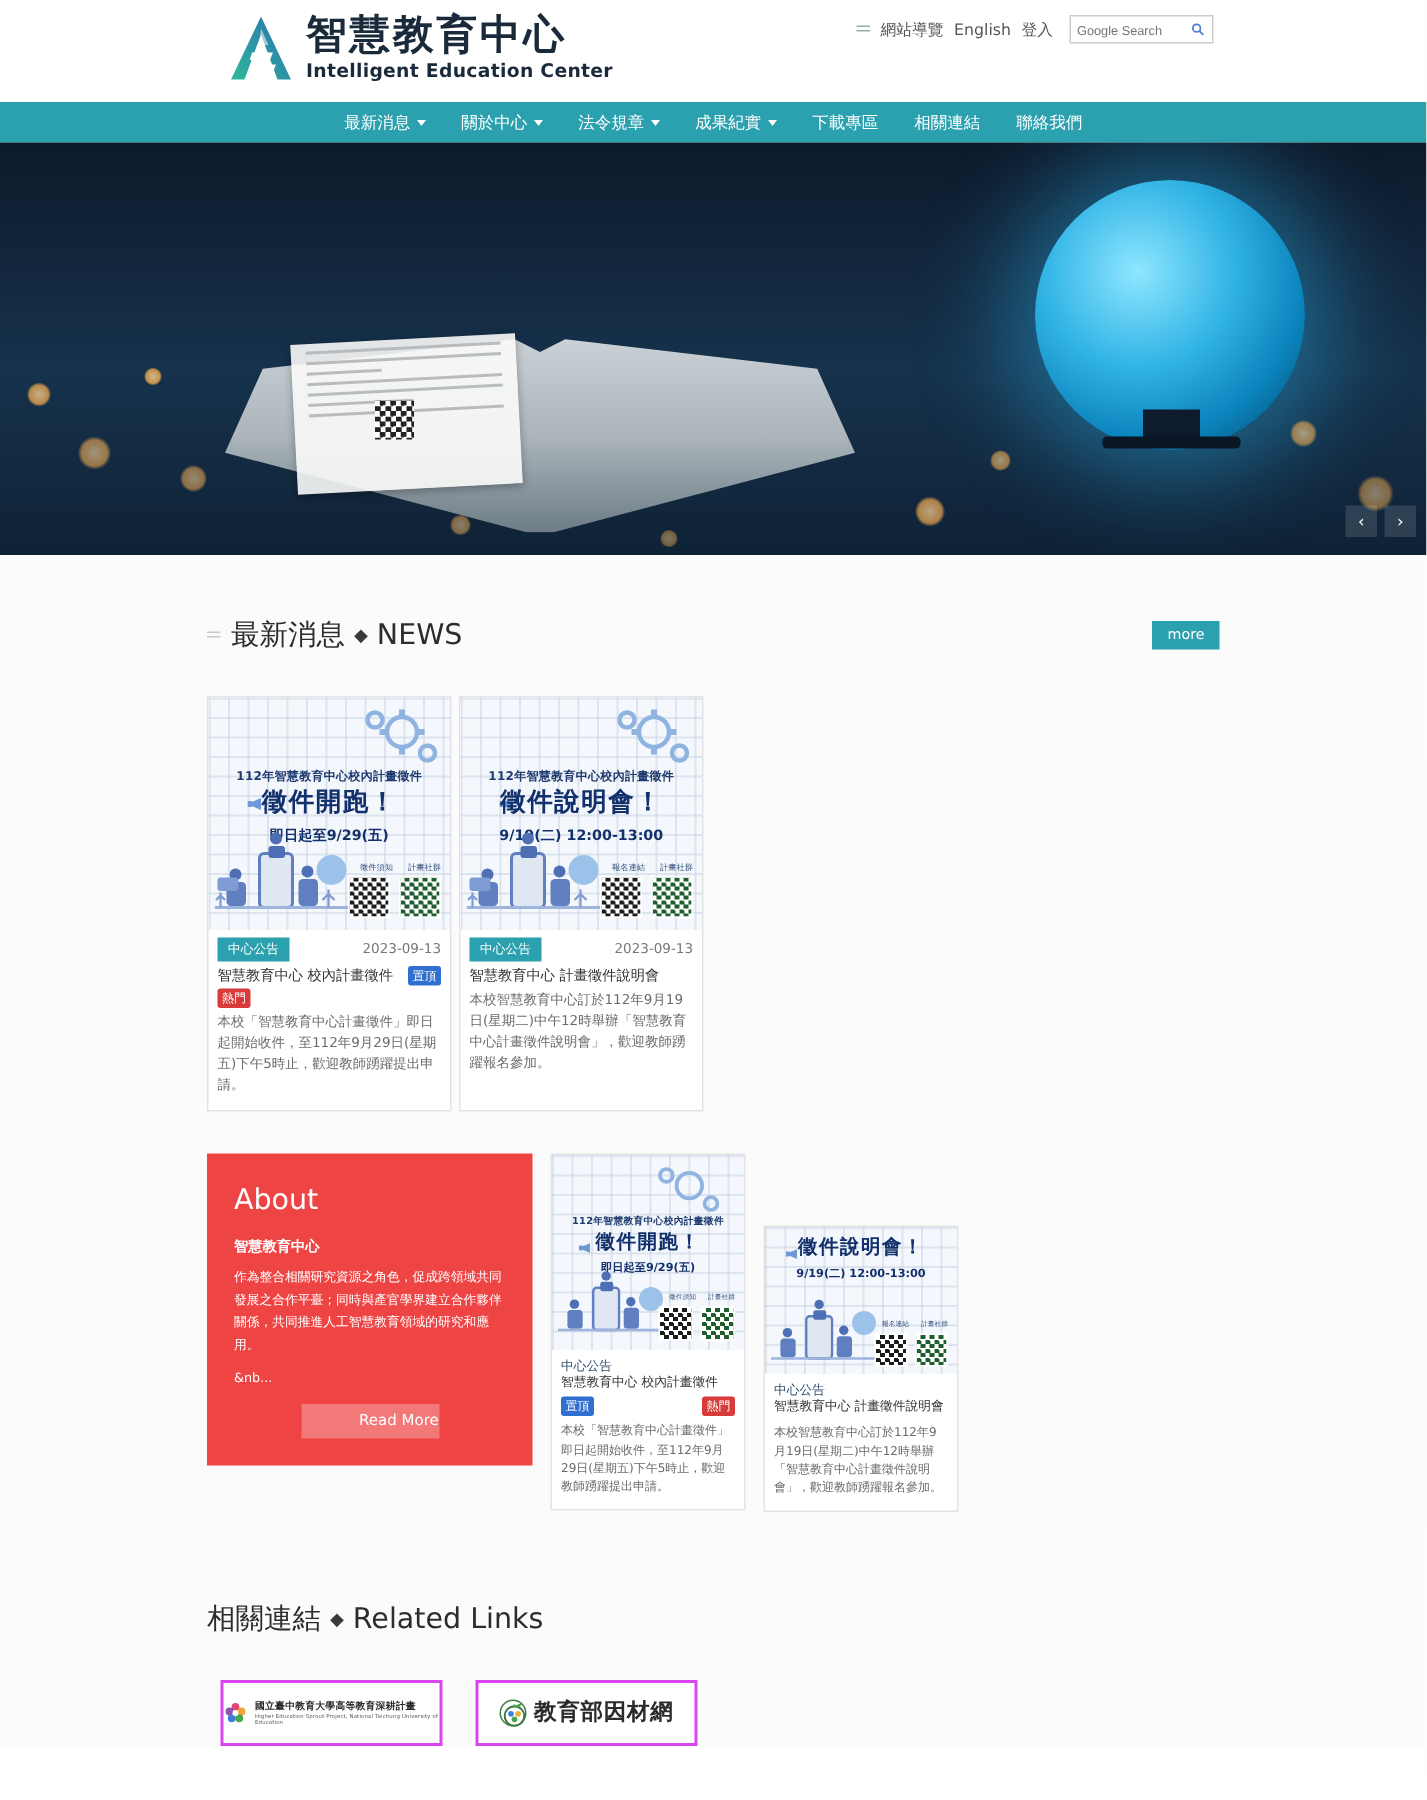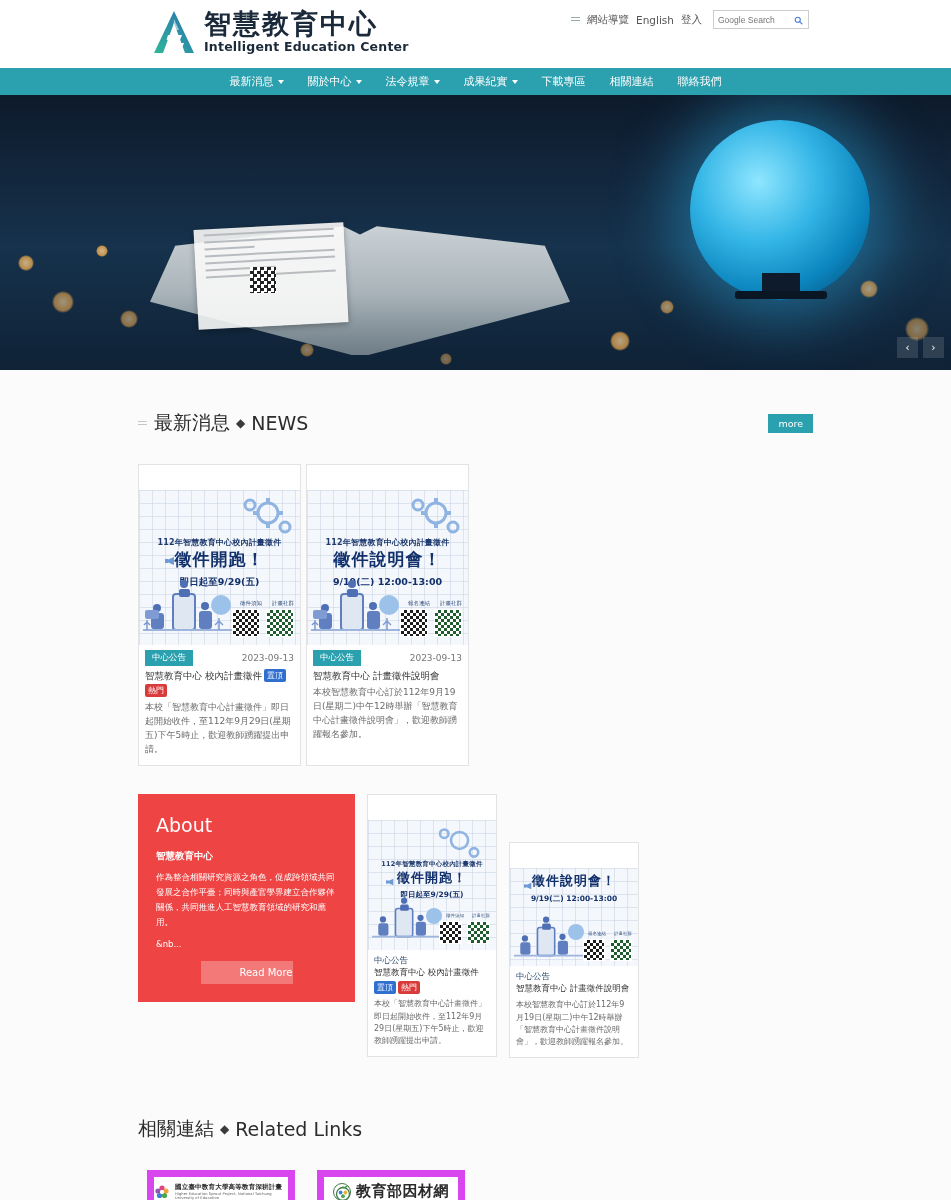--- a/index.html
+++ b/index.html
@@ -66,26 +66,26 @@
   .sec-dash::before{top:2px;} .sec-dash::after{top:5px;}
   .more-btn { background:#2ba0ae; color:#fff; font-size:9.5px; padding:4px 10px; cursor:pointer; }
 
   
   .news-row { display:flex; gap: 5px; }
   .ncard { width: 163px; background:#fff; border:1px solid #e3e3e3; }
   .ncard-img { height: 155px; position: relative; overflow:hidden;
     background:
       linear-gradient(90deg, rgba(200,212,228,.55) 1px, transparent 1px) 0 0/13px 13px,
       linear-gradient(180deg, rgba(200,212,228,.55) 1px, transparent 1px) 0 0/13px 13px,
-      #f4f7fb; margin-top: 25px; }
+      #f4f7fb; }
   .ncard-body { padding: 5px 6px 8px 6px; }
   .tagline { display:flex; align-items:center; justify-content:space-between; margin-bottom:3px; }
   .tag { background:#2ba0ae; color:#fff; font-size:8.5px; padding:2px 7px; }
   .ndate { font-size:9px; color:#777; }
-  .ntitle { font-size:9.5px; color:#333; line-height:1.4; display:flex; align-items:center; flex-wrap:wrap; gap:2px; }
+  .ntitle { font-size:9.5px; color:#333; line-height:1.4; display:flex; align-items:center; flex-wrap:wrap; gap:2px;justify-content:space-between; }
   .badge { font-size:8px; color:#fff; padding:1px 3px; border-radius:2px; }
   .badge-top { background:#2f6fd0; }
   .badge-hot { background:#d93b3b; }
   .ndesc { font-size:9px; color:#6b6b6b; line-height:1.55; margin-top:4px; }
 
   
   .poster-h { position:absolute; left:0; right:0; text-align:center; font-size:8px; color:#1e3a6e; font-weight:bold; top:47px; letter-spacing:.2px;}
   .poster-m { position:absolute; left:0; right:0; text-align:center; font-size:17px; color:#12306b; font-weight:bold; top:58px; letter-spacing:1px; }
   .poster-s { position:absolute; left:0; right:0; text-align:center; font-size:9.5px; color:#12306b; font-weight:bold; top:86px; }
   .gears { position:absolute; right:8px; top:6px; width:54px; height:40px; }
@@ -113,21 +113,21 @@
   .mini-card .poster-s { top:70px; font-size:7.5px; }
   .mini-card .ndesc { font-size:8px; }
   .mini-card .ntitle { font-size:8.5px; }
   .mini-card .tag { background: transparent; color:#2f4f6f; padding: 0; font-size: 8.5px; }
   .mini2 { margin-top: 48px; }
 
   
   .rel-sec { margin-top: 58px; }
   .rel-title { font-size: 19px; color:#2c2c2c; display:flex; align-items:center; gap:6px; font-weight:500; margin-bottom: 28px; }
   .rel-row { display:flex; gap: 22px; margin-left: 9px; }
-  .rel-box { width: 148px; height: 44px; background:#fff; border:7px solid #d946ef; display:flex; align-items:center; justify-content:center; gap:5px; cursor:pointer; }
+  .rel-box { width: 148px; height: 44px; background:#fff; border:2px solid #d946ef; display:flex; align-items:center; justify-content:center; gap:5px; cursor:pointer; }
   .rel-lbl1 { font-size: 6.5px; color:#2a2a2a; font-weight:bold; letter-spacing:.2px; }
   .rel-lbl1s { font-size: 3.6px; color:#5a5a5a; letter-spacing:.1px; }
   .rel-lbl2 { font-size: 15px; color:#2b2b2b; font-weight:600; letter-spacing:.5px; }
   .flower { width:16px; height:16px; position:relative; }
   .seedlogo { width: 18px; height:18px; border-radius:50%; border:1.5px solid #3f7a46; position:relative; }
 </style>
 </head>
 <body>
 
 <div class="header">

